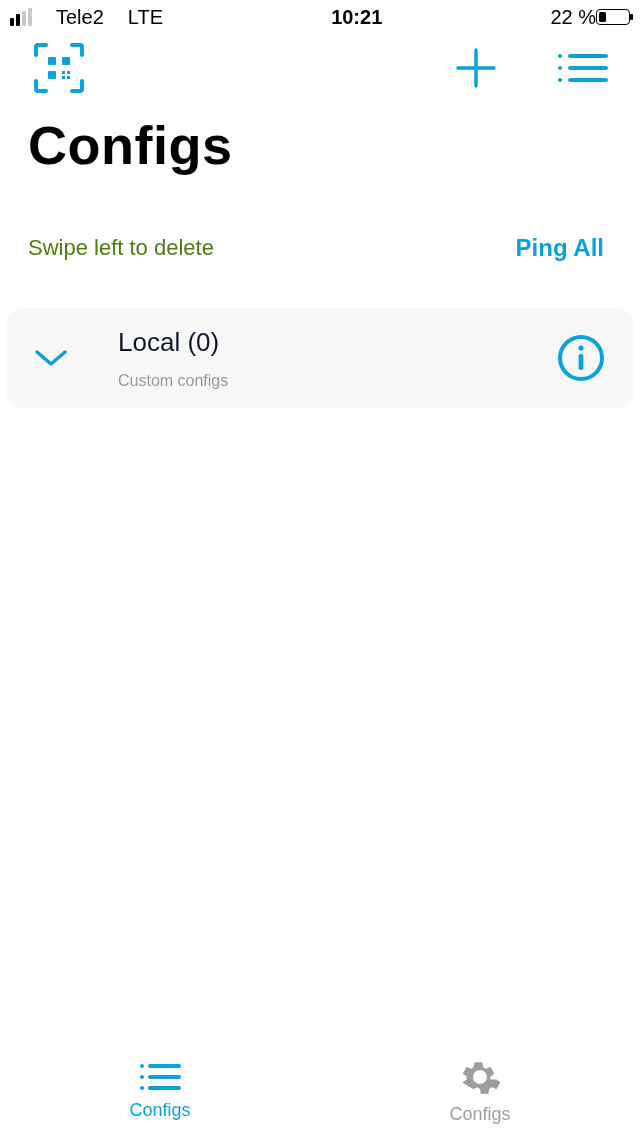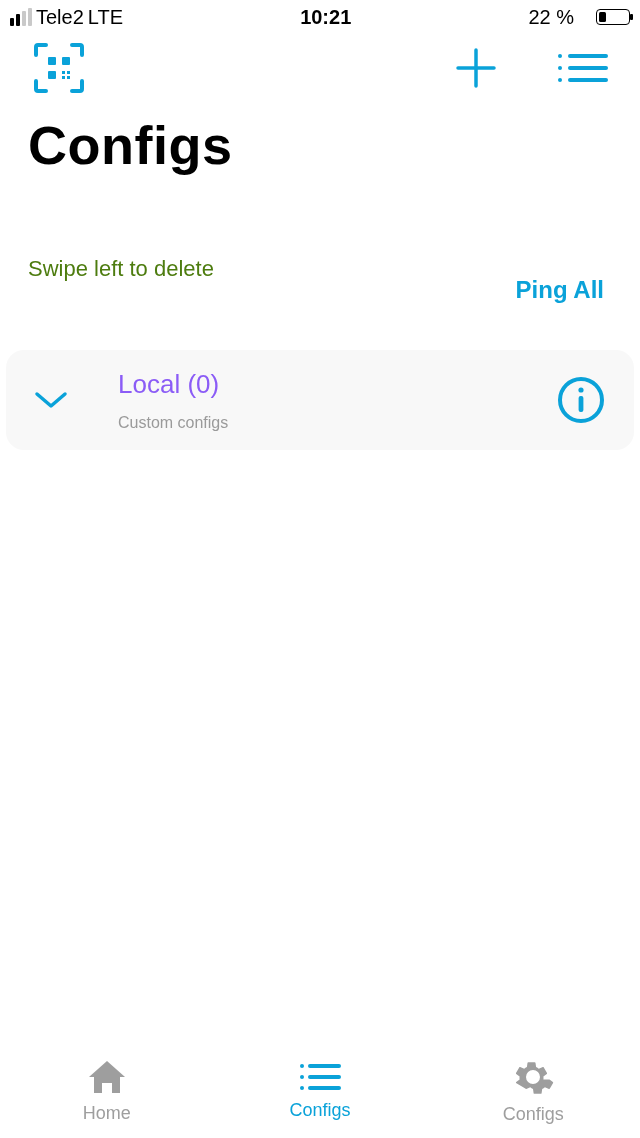--- a/index.html
+++ b/index.html
@@ -1,48 +1,48 @@
 <!DOCTYPE html>
 <html><head>
   <meta charset="utf-8">
   <style>
     * { margin: 0; padding: 0; box-sizing: border-box; }
     html, body { width: 640px; height: 1138px; font-family: -apple-system, "Helvetica Neue", Arial, sans-serif; background: #fff; overflow: hidden; }
 
     
     .status-bar { height: 30px; display: flex; align-items: center; justify-content: space-between; padding: 4px 10px 0 10px; font-size: 20px; font-weight: 500; color: #000; }
-    .sb-left { display: flex; align-items: center; gap: 4px; }
+    .sb-left { display: flex; align-items: center; gap: 24px; }
     .sb-sig { display: flex; align-items: flex-end; gap: 2px; height: 18px; }
     .sb-sig .bar { width: 4px; background: #c9c9c9; border-radius: 1px; }
     .sb-sig .bar.on { background: #000; }
     .sb-sig .b1 { height: 8px; } .sb-sig .b2 { height: 12px; } .sb-sig .b3 { height: 15px; } .sb-sig .b4 { height: 18px; }
     .sb-time { font-weight: 600; }
-    .sb-right { display: flex; align-items: center; gap: 22px; }
+    .sb-right { display: flex; align-items: center; gap: 0; }
     .battery { width: 34px; height: 16px; border: 1.5px solid #000; border-radius: 4px; position: relative; }
     .battery::after { content: ""; position: absolute; right: -4px; top: 4px; width: 2.5px; height: 6px; background: #000; border-radius: 1px; }
     .battery .fill { position: absolute; left: 2px; top: 2px; bottom: 2px; width: 22%; background: #000; border-radius: 1.5px; }
 
     
     .toolbar { height: 76px; display: flex; align-items: center; justify-content: space-between; padding: 0 30px; }
     .tb-right { display: flex; align-items: center; gap: 56px; }
     .icon-btn { cursor: pointer; }
 
     
     .title { padding: 8px 28px 0 28px; font-size: 54px; font-weight: 800; letter-spacing: 0.5px; }
 
     
     .subrow { display: flex; justify-content: space-between; align-items: center; padding: 58px 36px 0 28px; }
     .hint { font-size: 22px; color: #4d7c0f; font-weight: 400; }
-    .ping { font-size: 24px; font-weight: 600; color: #0aa2d9; cursor: pointer; margin-top: 42px; }
+    .ping { font-size: 24px; font-weight: 600; color: #0aa2d9; cursor: pointer; }
 
     
     .card { margin: 46px 6px 0 6px; height: 100px; background: #f8f8f8; border-radius: 18px; display: flex; align-items: center; padding: 0 28px; cursor: pointer; }
     .chevron-box { width: 60px; display: flex; align-items: center; justify-content: flex-start; }
     .card-texts { flex: 1; display: flex; flex-direction: column; justify-content: center; padding-left: 24px; }
-    .card-title { font-size: 26px; font-weight: 400; color: #8b5cf6; }
+    .card-title { font-size: 26px; font-weight: 400; color: #0f172a; }
     .card-sub { font-size: 16px; color: #9a9a9a; margin-top: 14px; }
 
     
     .tabbar { position: absolute; bottom: 0; left: 0; right: 0; height: 96px; display: flex; }
     .tab { flex: 1; display: flex; flex-direction: column; align-items: center; justify-content: center; gap: 6px; cursor: pointer; color: #9e9e9e; }
     .tab.active { color: #0aa2d9; }
     .tab-label { font-size: 18px; font-weight: 500; }
 
     svg { display: block; }
   </style>
@@ -133,26 +133,20 @@
   <div class="icon-btn">
     <svg width="50" height="50" viewBox="0 0 50 50">
       <circle cx="25" cy="25" r="21" fill="none" stroke="#0aa2d9" stroke-width="4"></circle>
       <circle cx="25" cy="15" r="2.6" fill="#0aa2d9"></circle>
       <rect x="22.6" y="21" width="4.8" height="16" rx="2" fill="#0aa2d9"></rect>
     </svg>
   </div>
 </div>
 
 <div class="tabbar">
-  <div class="tab">
-    <svg width="44" height="40" viewBox="0 0 44 40">
-      <path d="M22 4 L40 20 H35 V36 H27 V26 H17 V36 H9 V20 H4 Z" fill="#9e9e9e"></path>
-    </svg>
-    <div class="tab-label">Home</div>
-  </div>
   <div class="tab active">
     <svg width="46" height="34" viewBox="0 0 46 34">
       <g stroke="#0aa2d9" stroke-width="4" stroke-linecap="round">
         <circle cx="5" cy="6" r="2" fill="#0aa2d9" stroke="none"></circle>
         <line x1="13" y1="6" x2="42" y2="6"></line>
         <circle cx="5" cy="17" r="2" fill="#0aa2d9" stroke="none"></circle>
         <line x1="13" y1="17" x2="42" y2="17"></line>
         <circle cx="5" cy="28" r="2" fill="#0aa2d9" stroke="none"></circle>
         <line x1="13" y1="28" x2="42" y2="28"></line>
       </g>

